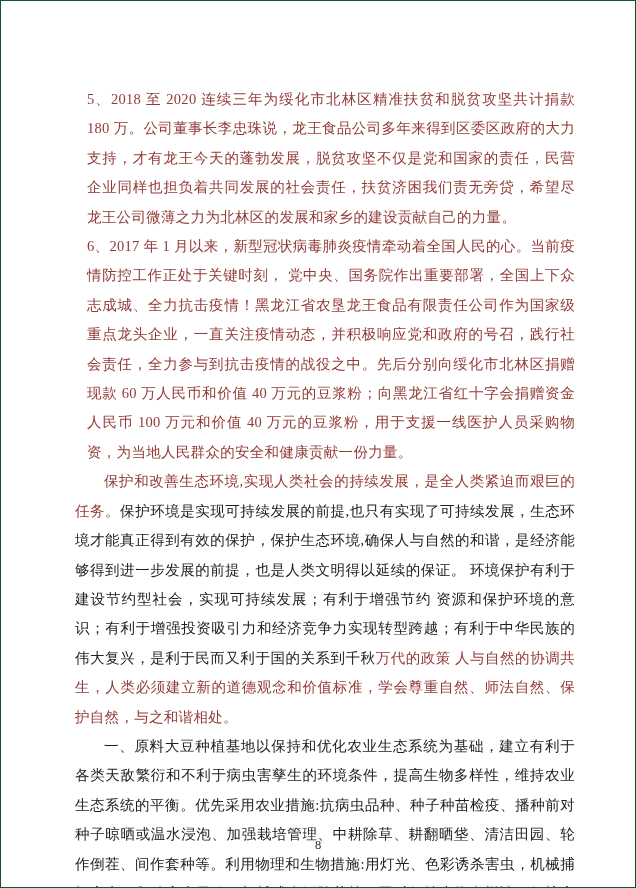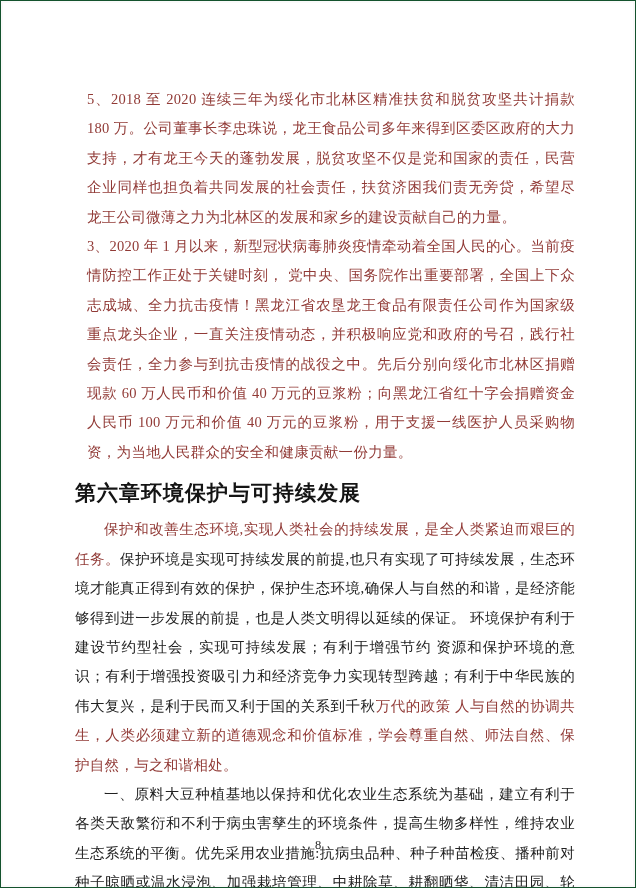--- a/index.html
+++ b/index.html
@@ -44,19 +44,18 @@
     color: #2b2b2b;
     font-family: "Liberation Serif", "DejaVu Serif", serif;
   }
 </style>
 </head>
 <body>
 
 <div class="page">
   <div class="doc-body">
       <p class="offset"><span style="color: rgb(145, 58, 54);">5、2018 至 2020 连续三年为绥化市北林区精准扶贫和脱贫攻坚共计捐款 180 万。公司董事长李忠珠说，龙王食品公司多年来得到区委区政府的大力支持，才有龙王今天的蓬勃发展，脱贫攻坚不仅是党和国家的责任，民营企业同样也担负着共同发展的社会责任，扶贫济困我们责无旁贷，希望尽龙王公司微薄之力为北林区的发展和家乡的建设贡献自己的力量。</span></p>
-      <p class="offset"><span style="color: rgb(145, 58, 54);">3、2020 年 1 月以来，新型冠状病毒肺炎疫情牵动着全国人民的心。当前疫情防控工作正处于关键时刻， 党中央、国务院作出重要部署，全国上下众志成城、全力抗击疫情！黑龙江省农垦龙王食品有限责任公司作为国家级重点龙头企业，一直关注疫情动态，并积极响应党和政府的号召，践行社会责任，全力参与到抗击疫情的战役之中。先后分别向绥化市北林区捐赠现款 60 万人民币和价值 40 万元的豆浆粉；向黑龙江省红十字会捐赠资金人民币 100 万元和价值 40 万元的豆浆粉，用于支援一线医护人员采购物资，为当地人民群众的安全和健康贡献一份力量。</span></p>
-      <h1><span style="color: rgb(20, 20, 20);">第六章环境保护与可持续发展</span></h1>
+      <p class="offset"><span style="color: rgb(145, 58, 54);">6、2017 年 1 月以来，新型冠状病毒肺炎疫情牵动着全国人民的心。当前疫情防控工作正处于关键时刻， 党中央、国务院作出重要部署，全国上下众志成城、全力抗击疫情！黑龙江省农垦龙王食品有限责任公司作为国家级重点龙头企业，一直关注疫情动态，并积极响应党和政府的号召，践行社会责任，全力参与到抗击疫情的战役之中。先后分别向绥化市北林区捐赠现款 60 万人民币和价值 40 万元的豆浆粉；向黑龙江省红十字会捐赠资金人民币 100 万元和价值 40 万元的豆浆粉，用于支援一线医护人员采购物资，为当地人民群众的安全和健康贡献一份力量。</span></p>
       <p class="indent"><span style="color: rgb(145, 58, 54);">保护和改善生态环境,实现人类社会的持续发展，是全人类紧迫而艰巨的任务。</span><span style="color: rgb(33, 33, 33);">保护环境是实现可持续发展的前提,也只有实现了可持续发展，生态环境才能真正得到有效的保护，保护生态环境,确保人与自然的和谐，是经济能够得到进一步发展的前提，也是人类文明得以延续的保证。 环境保护有利于建设节约型社会，实现可持续发展；有利于增强节约 资源和保护环境的意识；有利于增强投资吸引力和经济竞争力实现转型跨越；有利于中华民族的伟大复兴，是利于民而又利于国的关系到千秋</span><span style="color: rgb(145, 58, 54);">万代的政策 人与自然的协调共生，人类必须建立新的道德观念和价值标准，学会尊重自然、师法自然、保护自然，与之和谐相处。</span></p>
       <p class="indent"><span style="color: rgb(33, 33, 33);">一、原料大豆种植基地以保持和优化农业生态系统为基础，建立有利于各类天敌繁衍和不利于病虫害孳生的环境条件，提高生物多样性，维持农业生态系统的平衡。优先采用农业措施:抗病虫品种、种子种苗检疫、播种前对种子晾晒或温水浸泡、加强栽培管理、中耕除草、耕翻晒垡、清洁田园、轮作倒茬、间作套种等。利用物理和生物措施:用灯光、色彩诱杀害虫，机械捕捉害虫，释放害虫天敌，机械或人工除草等。同时保持生物多样性，保护害虫天敌，保护瓢虫、蚂蚁、猎蝽等害虫天敌，能有效防治蚜虫、潜叶蝇、大豆食心虫等害虫。较少农药化肥的使用，保护和改善生态环</span></p>
     </div>
   <div class="page-number">8</div>
 </div>
 
 </body></html>

